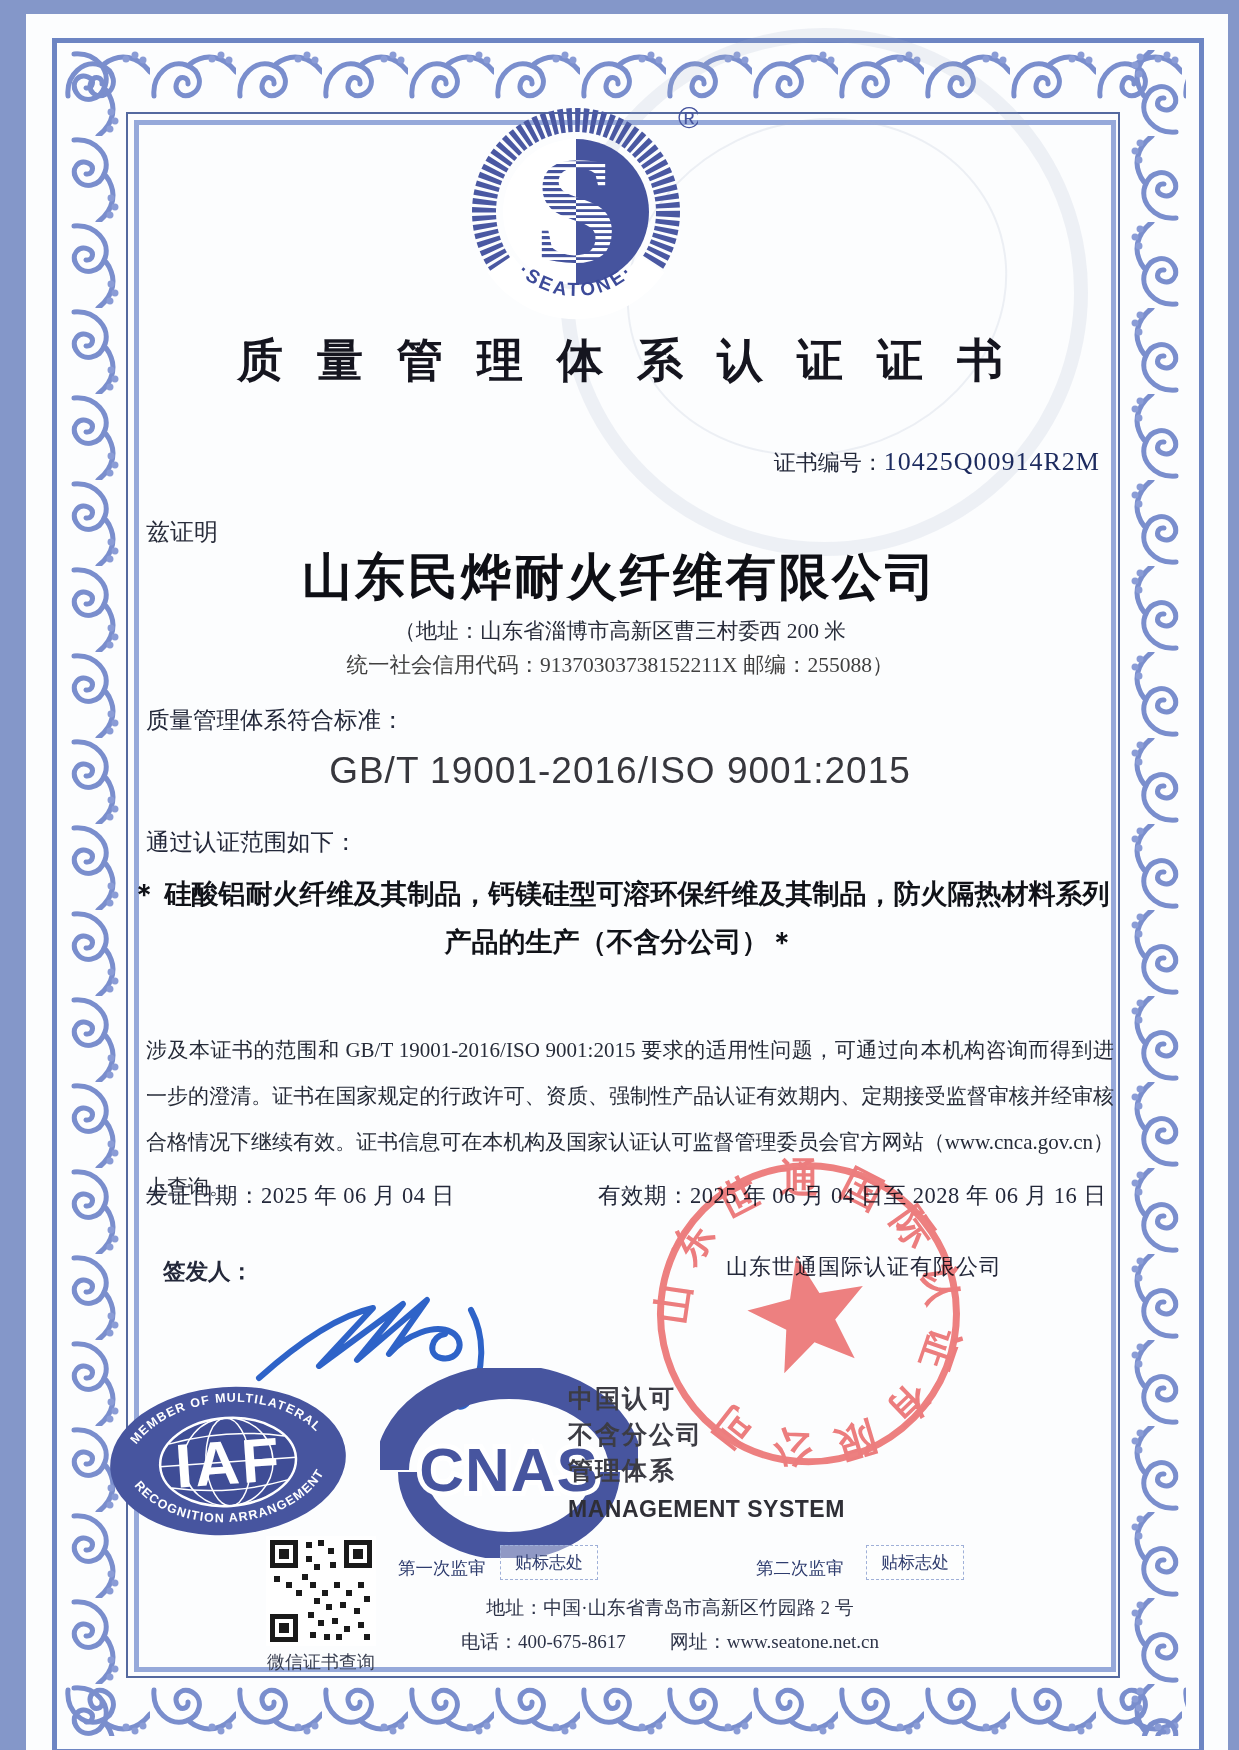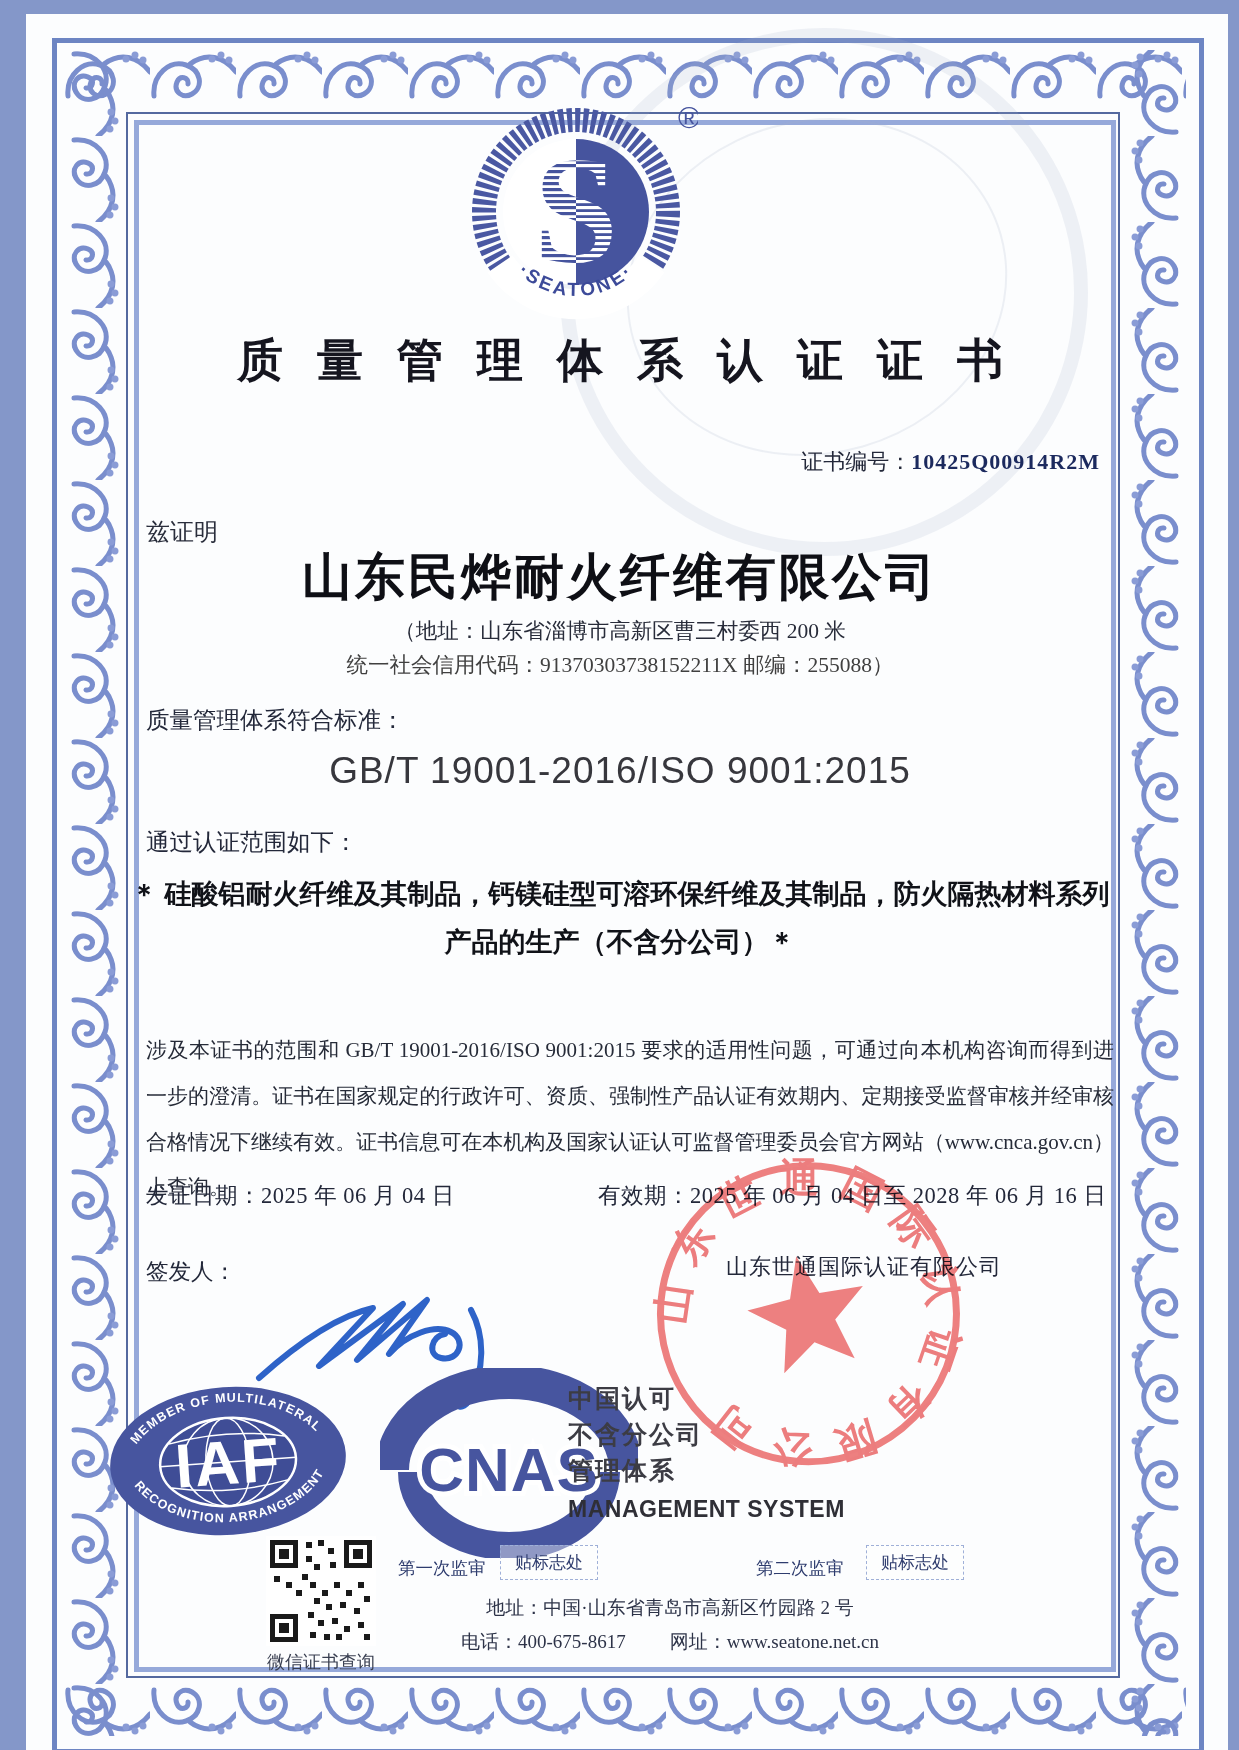--- a/index.html
+++ b/index.html
@@ -14,35 +14,35 @@
   .frame-innerB{left:134px;top:120px;width:972px;height:1542px;border:5px solid #96a9da;}
   
   .wm1{left:560px;top:28px;width:500px;height:500px;border-radius:50%;border:14px solid rgba(168,178,200,.17);}
   .wm2{left:625px;top:120px;width:380px;height:330px;border-radius:50%;border:2px solid rgba(168,178,200,.18);transform:rotate(-16deg);}
   
   .logo{left:458px;top:92px;width:240px;height:240px;}
   .title{left:130px;top:330px;width:980px;text-align:center;font-size:46px;font-weight:bold;
          color:#15151f;letter-spacing:34px;text-indent:34px;white-space:nowrap;}
   .certno{left:0;top:447px;width:1100px;text-align:right;}
   .certno .lbl{font-size:22px;color:#23283a;}
-  .certno .num{font-size:22px;font-weight:bold;color:#1c2a5e;letter-spacing:1px;}
+  .certno .num{font-size:26px;font-weight:normal;color:#1c2a5e;letter-spacing:1px;}
   .certify{left:146px;top:516px;font-size:24px;color:#2a2e3c;}
   .company{left:120px;top:544px;width:1000px;text-align:center;font-size:50px;font-weight:bold;color:#0e0f15;letter-spacing:3px;}
   .addr{left:120px;top:616px;width:1000px;text-align:center;font-size:21.5px;color:#282c3a;}
   .credit{left:120px;top:650px;width:1000px;text-align:center;font-size:21.5px;color:#404040;}
   .stdlabel{left:146px;top:704px;font-size:23.5px;color:#23283a;}
   .standard{left:120px;top:750px;width:1000px;text-align:center;font-size:37px;color:#37373d;
             font-family:"Liberation Sans","DejaVu Sans",sans-serif;letter-spacing:1px;}
   .scopelabel{left:146px;top:826px;font-size:23.5px;color:#23283a;}
   .scope{left:118px;top:870px;width:1004px;text-align:center;font-size:27px;font-weight:bold;
          line-height:1.78;color:#101218;}
   .notice{left:146px;top:1028px;width:968px;font-size:21px;line-height:2.18;text-align:justify;color:#262b38;}
   .issuedate,.validity{top:1180px;font-size:22.5px;color:#23283a;letter-spacing:.5px;white-space:nowrap;}
   .issuedate{left:146px;} .validity{left:598px;}
-  .signer{left:146px;top:1256px;font-size:22.5px;color:#23283a;}
+  .signer{left:163px;top:1256px;font-size:22.5px;color:#23283a;font-weight:bold;}
   .issuer{left:726px;top:1252px;font-size:22px;color:#23283a;letter-spacing:1px;}
   .signature{left:245px;top:1270px;width:300px;height:140px;}
   .stamp{left:642px;top:1142px;width:330px;height:330px;mix-blend-mode:multiply;opacity:.88;transform:rotate(-12deg);}
   
   .iaf{left:104px;top:1384px;width:248px;height:154px;transform:rotate(-4deg);}
   .cnas{left:380px;top:1368px;width:258px;height:190px;}
   .qr{left:266px;top:1536px;width:110px;height:110px;}
   .qrcap{left:256px;top:1650px;width:130px;text-align:center;font-size:18px;color:#383e50;font-family:Liberation Serif, serif;}
   .recblock{left:568px;top:1380px;font-family:"Liberation Sans","DejaVu Sans",sans-serif;}
   .recblock .cn{font-size:25px;font-weight:600;color:#3c3c44;line-height:36px;letter-spacing:2px;}

